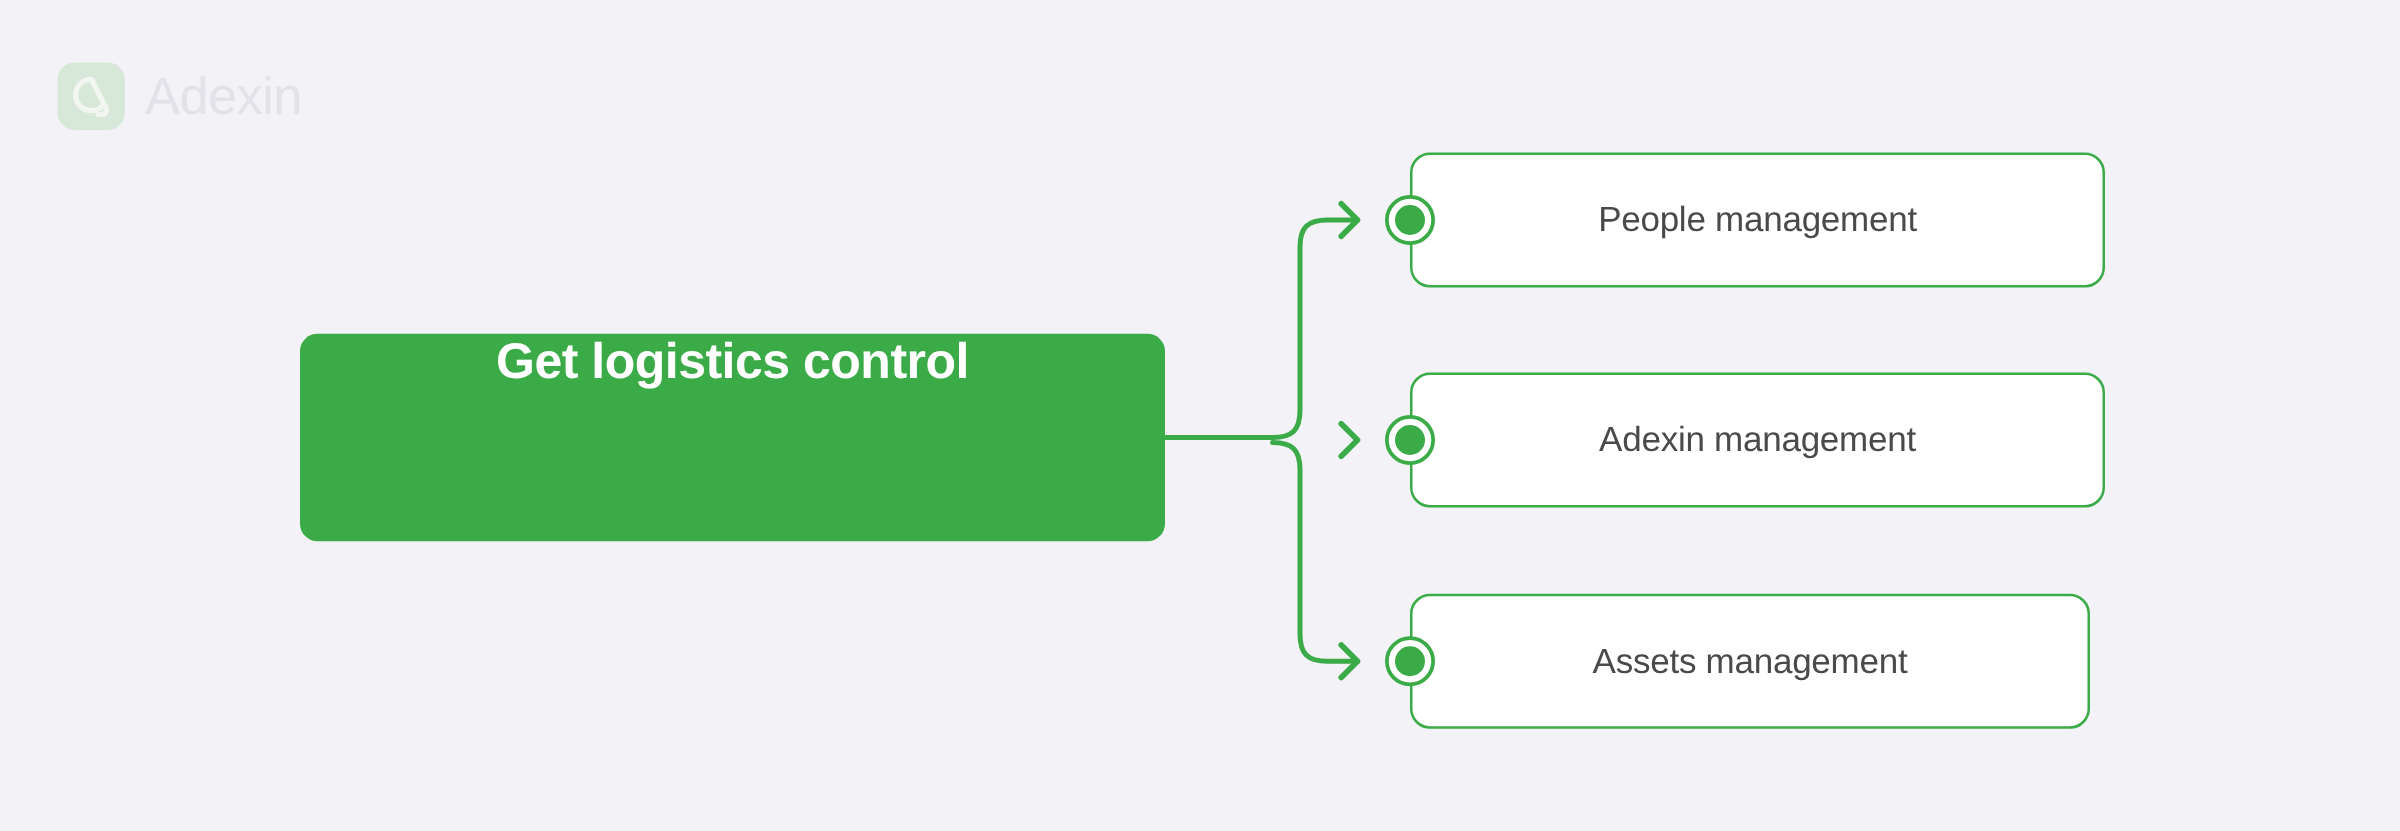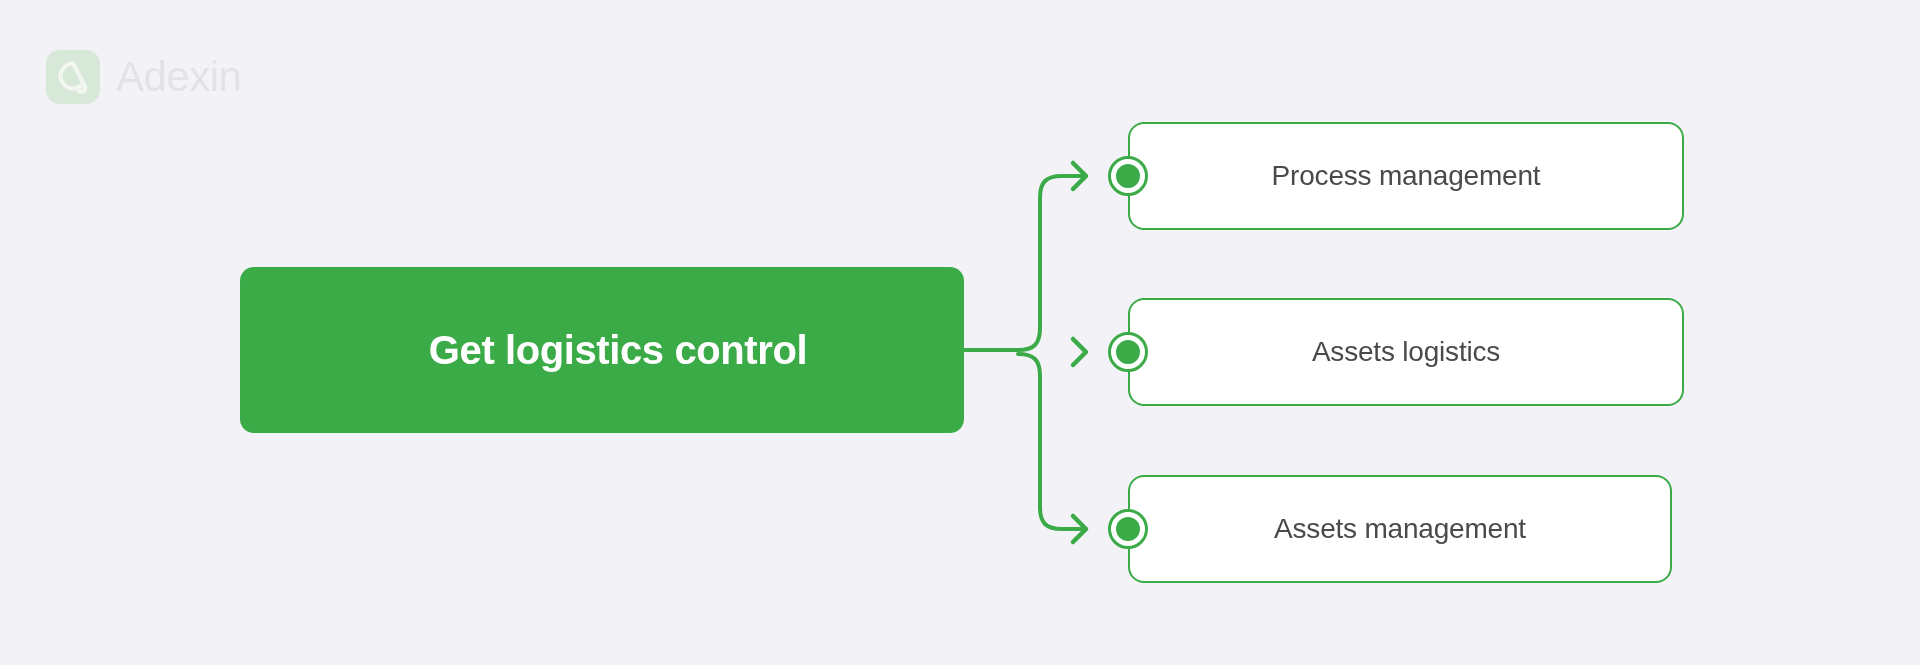--- a/index.html
+++ b/index.html
@@ -53,23 +53,21 @@
   
   .root-node {
     position: absolute;
     left: 240px;
     top: 267px;
     width: 692px;
     height: 166px;
     background: #3aab47;
     border-radius: 14px;
     display: flex;
-    align-items: center;
     justify-content: center;
-    padding-left: 32px;
   }
   .root-label {
     color: #ffffff;
     font-size: 40px;
     font-weight: 700;
     letter-spacing: -0.4px;
     white-space: nowrap;
   }
 
   
@@ -163,24 +161,24 @@
 
     <path d="M1018 354 C1034 354 1040 360 1040 376 V507 C1040 523 1046 529 1062 529 H1086" fill="none" stroke="#3aab47" stroke-width="4" stroke-linecap="round"></path>
     <path d="M1073 516 L1086 529 L1073 542" fill="none" stroke="#3aab47" stroke-width="4.5" stroke-linecap="round" stroke-linejoin="round"></path>
   </svg>
 
   <div class="root-node">
     <span class="root-label">Get logistics control</span>
   </div>
 
   <div class="branch-card card-1">
-    <span class="branch-label">Process management</span>
+    <span class="branch-label">People management</span>
   </div>
   <div class="branch-card card-2">
-    <span class="branch-label">Assets logistics</span>
+    <span class="branch-label">Adexin management</span>
   </div>
   <div class="branch-card card-3">
     <span class="branch-label">Assets management</span>
   </div>
 
   <div class="node-dot dot-1"></div>
   <div class="node-dot dot-2"></div>
   <div class="node-dot dot-3"></div>
 
 </div>

